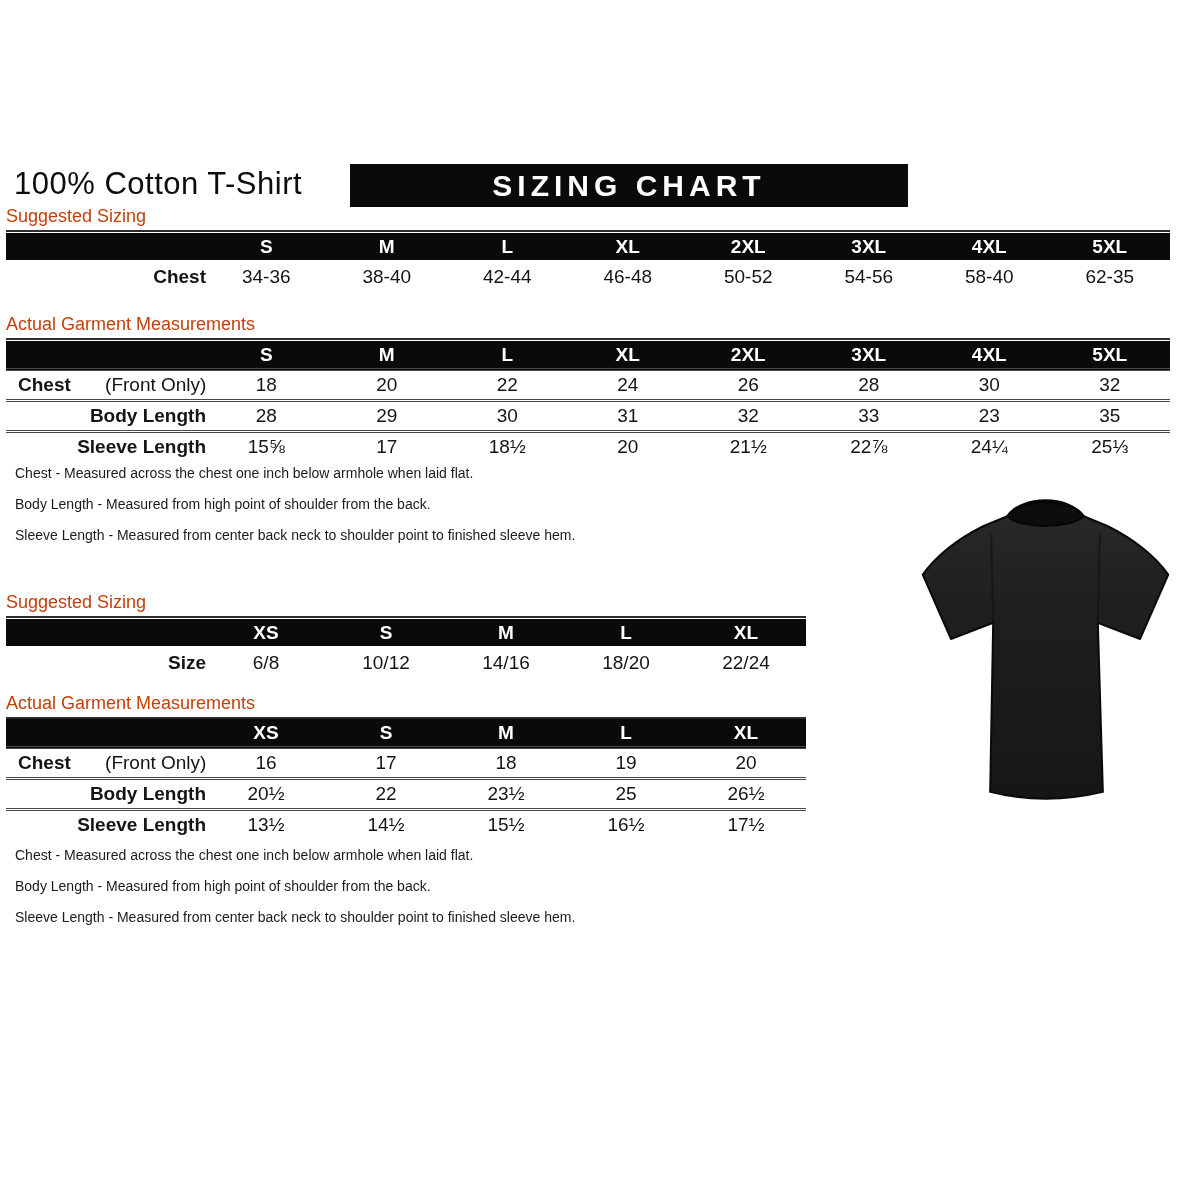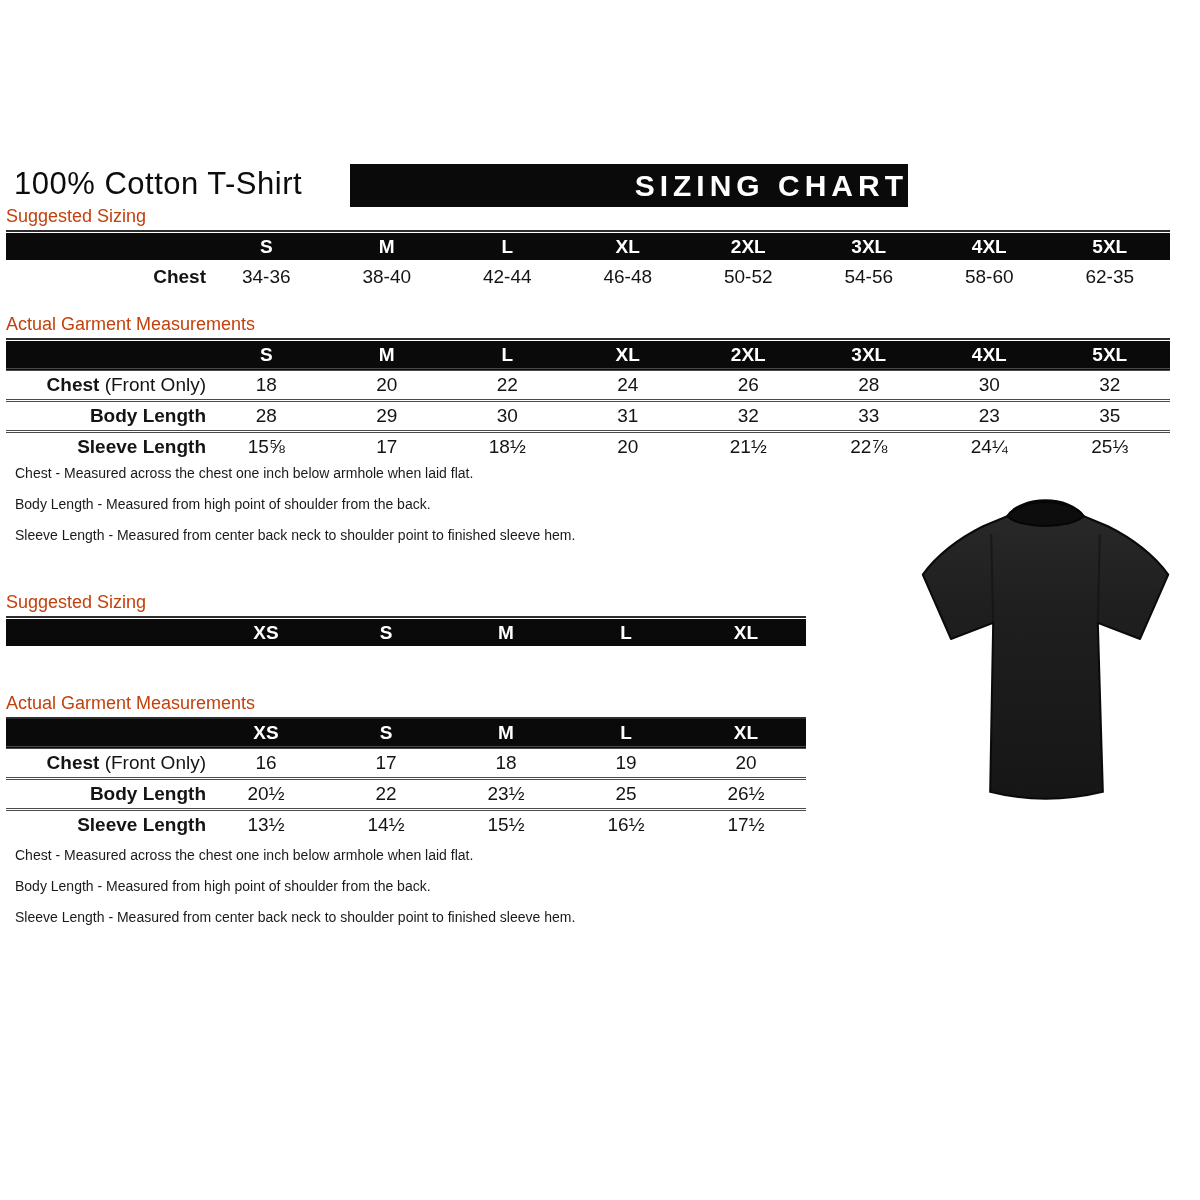--- a/index.html
+++ b/index.html
@@ -6,41 +6,41 @@
   .page {
     position:relative; width:1200px; height:1200px; overflow:hidden;
     background:#ffffff; font-family:"Liberation Sans", sans-serif; color:#111;border-radius:26px;
   }
   .top-title {
     position:absolute; left:14px; top:166px;
     font-size:31px; font-weight:400; letter-spacing:0.5px; color:#0c0c0c;
   }
   .banner {
     position:absolute; left:350px; top:164px; width:558px; height:43px;
-    background:#0a0a0a; color:#ffffff; display:flex; align-items:center; justify-content:flex-end;
+    background:#0a0a0a; color:#ffffff; display:flex; align-items:center; justify-content:center;
     font-size:30px; font-weight:700; letter-spacing:5px;
   }
   .section-label {
     position:absolute; left:6px; font-size:18px; color:#c2410c;
     border-bottom:2px solid #2d2d2d; padding-bottom:3px;
   }
   .w-adult { width:1164px; }
   .w-youth { width:800px; }
 
   table.sizes {
     position:absolute; left:6px; border-collapse:collapse; table-layout:fixed;
     font-size:19px; color:#141414;
   }
   table.sizes th {
     background:#0a0a0a; color:#ffffff; font-weight:700; font-size:19px;
     height:27px; text-align:center; padding:0;
   }
   table.sizes td { text-align:center; padding:0; }
   table.sizes td.rowlabel { text-align:right; padding-left:12px; font-weight:700; white-space:nowrap; }
-  table.sizes td.rowlabel .suffix { font-weight:400; }
+  table.sizes td.rowlabel .suffix { font-weight:400;margin-left:29px; }
   table.suggested td { height:33px; }
   table.garment td { height:28px; }
   table.garment tr + tr td { border-top:3px double #4a4a4a; }
 
   .notes { position:absolute; left:15px; font-size:14px; color:#1a1a1a; line-height:31px; white-space:nowrap; }
   .youth-title {
     position:absolute; left:6px; top:549px;
     font-size:29px; font-weight:700; color:#0c0c0c;
   }
   .tshirt-wrap { position:absolute; left:893px; top:482px; width:305px; height:332px; }
@@ -82,21 +82,21 @@
       <th>5XL</th>
     </tr>
     <tr>
       <td class="rowlabel">Chest</td>
       <td>34-36</td>
       <td>38-40</td>
       <td>42-44</td>
       <td>46-48</td>
       <td>50-52</td>
       <td>54-56</td>
-      <td>58-60</td>
+      <td>58-40</td>
       <td>62-35</td>
     </tr>
   </tbody>
     </table>
 
   <div class="section-label w-adult" style="top:314px;">Actual Garment Measurements</div>
 
   <table class="sizes garment w-adult" style="top:341px;">
     <colgroup>
         <col style="width:200px">
@@ -176,20 +176,28 @@
         <col>
       </colgroup>
     <tbody>
         <tr>
       <th></th>
       <th>XS</th>
       <th>S</th>
       <th>M</th>
       <th>L</th>
       <th>XL</th>
+    </tr>
+    <tr>
+      <td class="rowlabel">Size</td>
+      <td>6/8</td>
+      <td>10/12</td>
+      <td>14/16</td>
+      <td>18/20</td>
+      <td>22/24</td>
     </tr>
   </tbody>
     </table>
 
   <div class="section-label w-youth" style="top:693px;">Actual Garment Measurements</div>
 
   <table class="sizes garment w-youth" style="top:719px;">
     <colgroup>
         <col style="width:200px">
         <col>

